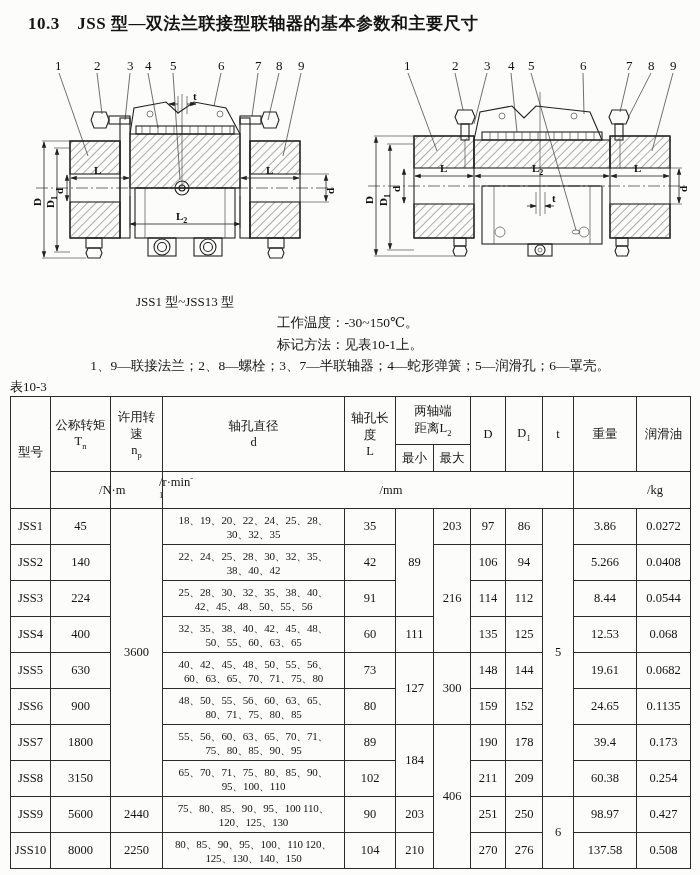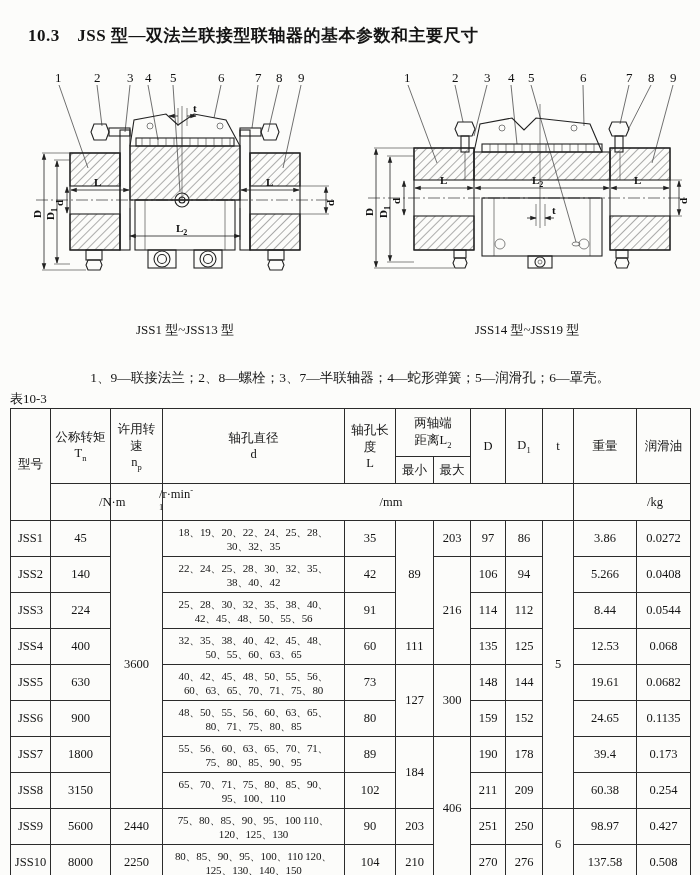--- a/index.html
+++ b/index.html
@@ -1,27 +1,27 @@
 <!DOCTYPE html>
 <html><head>
 <meta charset="utf-8">
 <style>
   * { margin:0; padding:0; box-sizing:border-box; }
   html,body { width:700px; height:875px; background:#fcfcfa; overflow:hidden;
               font-family:"Liberation Serif","DejaVu Serif",serif; color:#141414; }
-  .page { position:relative; width:700px; height:859px;margin-top:12px; }
+  .page { position:relative; width:700px; height:859px; }
 
   .title { position:absolute; left:28px; top:12px; font-size:17px; font-weight:bold;
            letter-spacing:0.5px; }
 
   .fig { position:absolute; top:56px; }
   .fig-left  { left:30px;  width:310px; height:232px; }
   .fig-right { left:362px; width:330px; height:232px; }
 
-  .caption { position:absolute; top:309px; font-size:13px; text-align:center; }
+  .caption { position:absolute; top:293px; font-size:13px; text-align:center; }
   .caption-left  { left:30px;  width:310px; }
   .caption-right { left:362px; width:330px; }
 
   .notes { position:absolute; top:312px; left:0; width:700px; text-align:center; }
   .notes .inner { display:inline-block; text-align:left; font-size:13.5px; line-height:1.6; }
 
   .legend { position:absolute; top:357px; left:0; width:700px; text-align:center;
             font-size:13.5px; }
 
   .table-label { position:absolute; left:10px; top:378px; font-size:13px; }
@@ -257,22 +257,27 @@
     <text class="lbl" x="25" y="150" transform="rotate(-90 25 150)"><tspan>D</tspan><tspan dy="3" font-size="8">1</tspan></text>
     <line class="dim" x1="42" y1="113" x2="42" y2="147" marker-start="url(#a2)" marker-end="url(#a2)"></line>
     <text class="lbl" x="38" y="136" transform="rotate(-90 38 136)">d</text>
     <line class="thin" x1="308" y1="112" x2="320" y2="112"></line>
     <line class="thin" x1="308" y1="148" x2="320" y2="148"></line>
     <line class="dim" x1="317" y1="113" x2="317" y2="147" marker-start="url(#a2)" marker-end="url(#a2)"></line>
     <text class="lbl" x="325" y="136" transform="rotate(-90 325 136)">d</text>
   </svg>
 
   <div class="caption caption-left">JSS1 型~JSS13 型</div>
-  <div class="caption caption-right">JSS14 型~JSS19 型</div>
-
+
+  <div class="notes">
+    <div class="inner">
+      <div>工作温度：-30~150℃。</div>
+      <div>标记方法：见表10-1上。</div>
+    </div>
+  </div>
 
   <div class="legend">1、9—联接法兰；2、8—螺栓；3、7—半联轴器；4—蛇形弹簧；5—润滑孔；6—罩壳。</div>
 
   <div class="table-label">表10-3</div>
 
   <table>
     <colgroup>
       <col style="width:40px">
         <col style="width:60px">
         <col style="width:52px">

